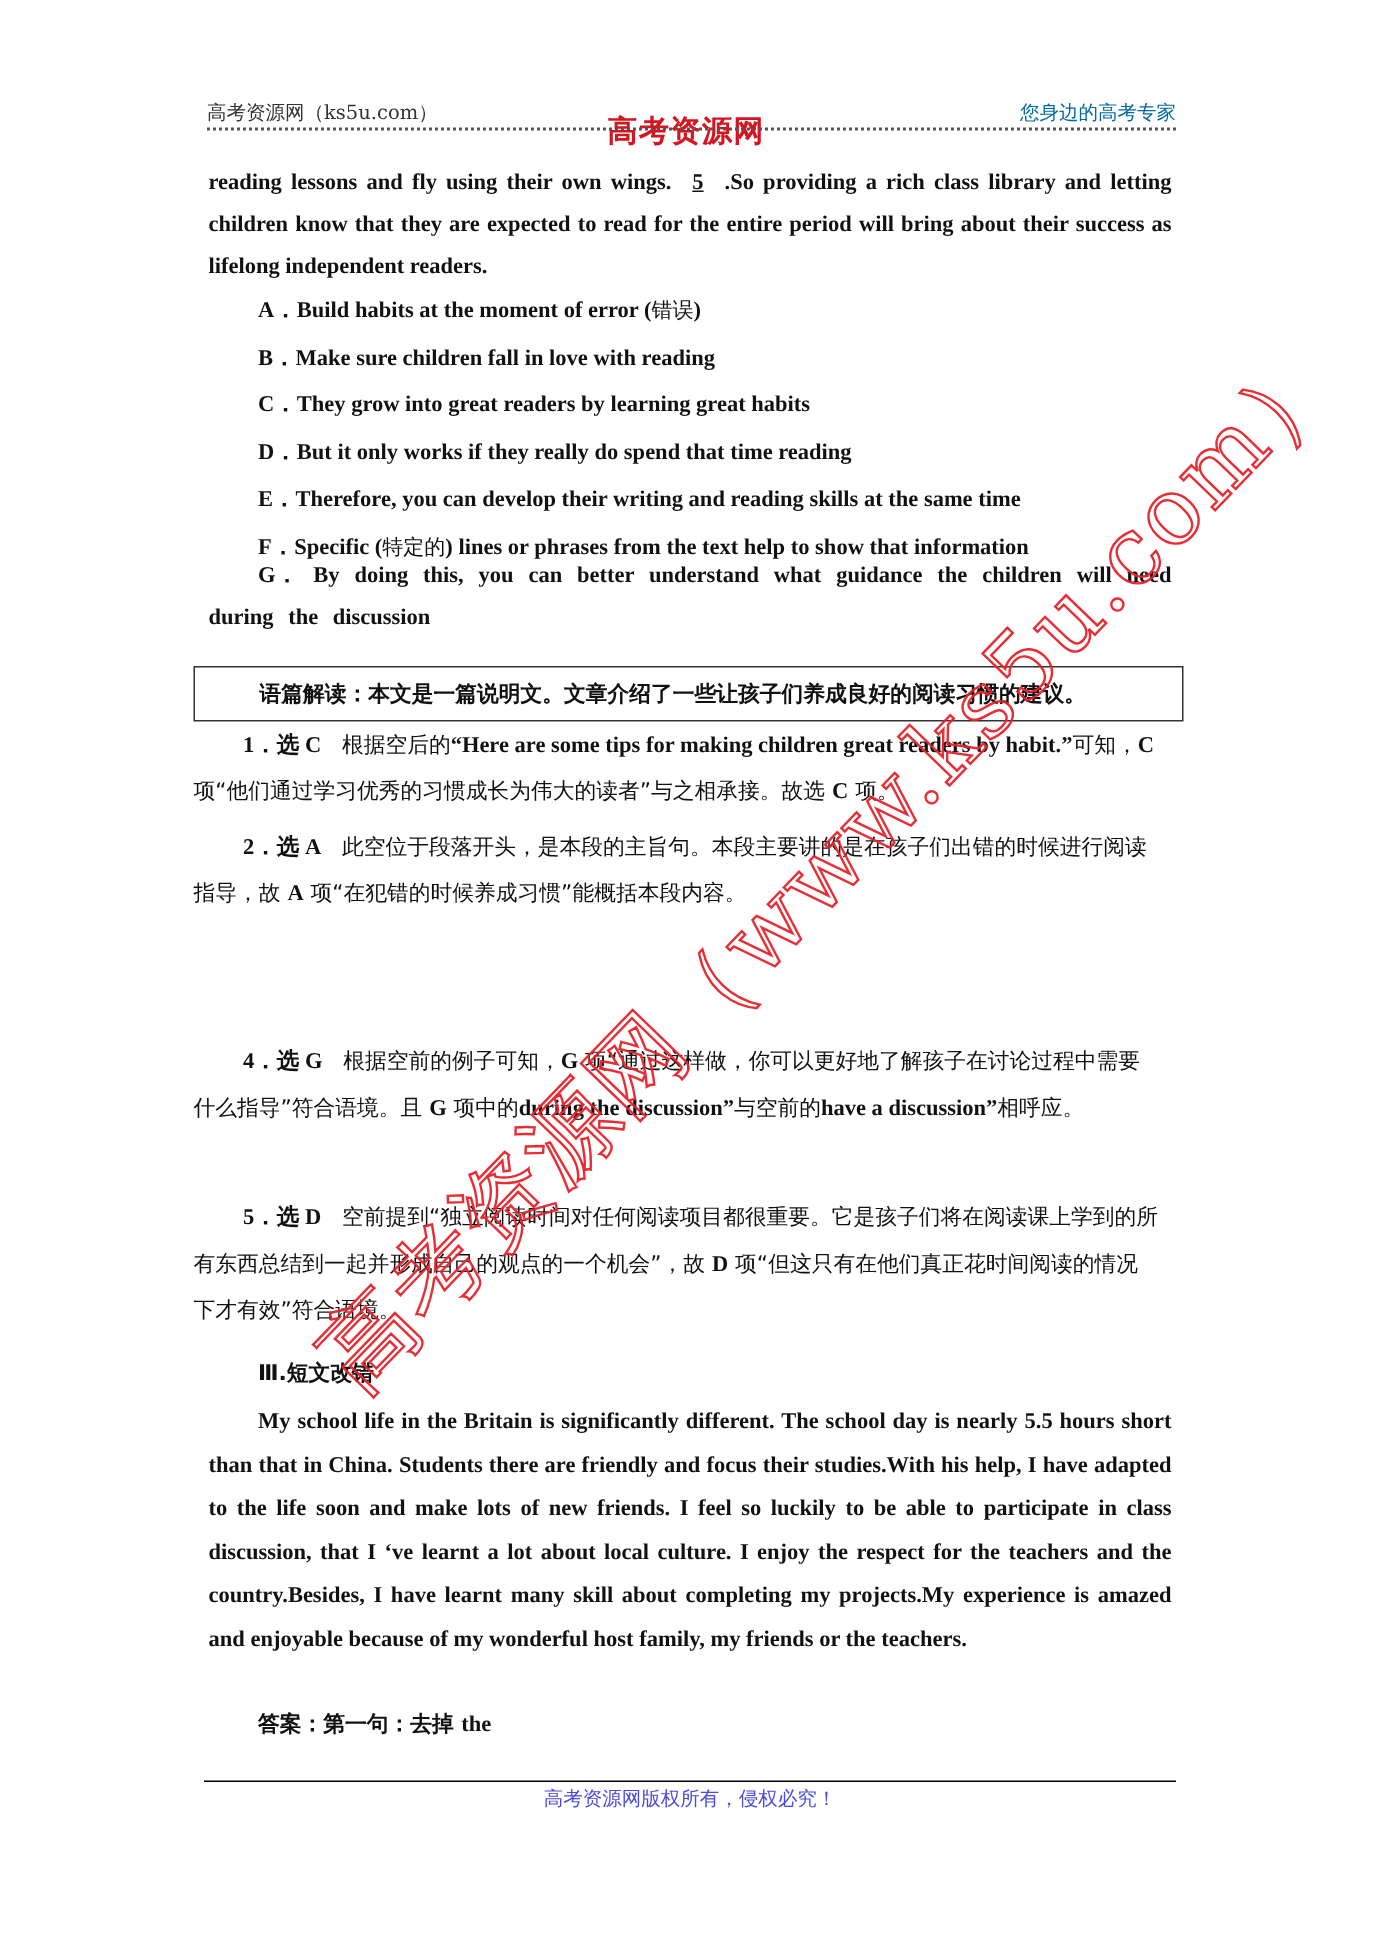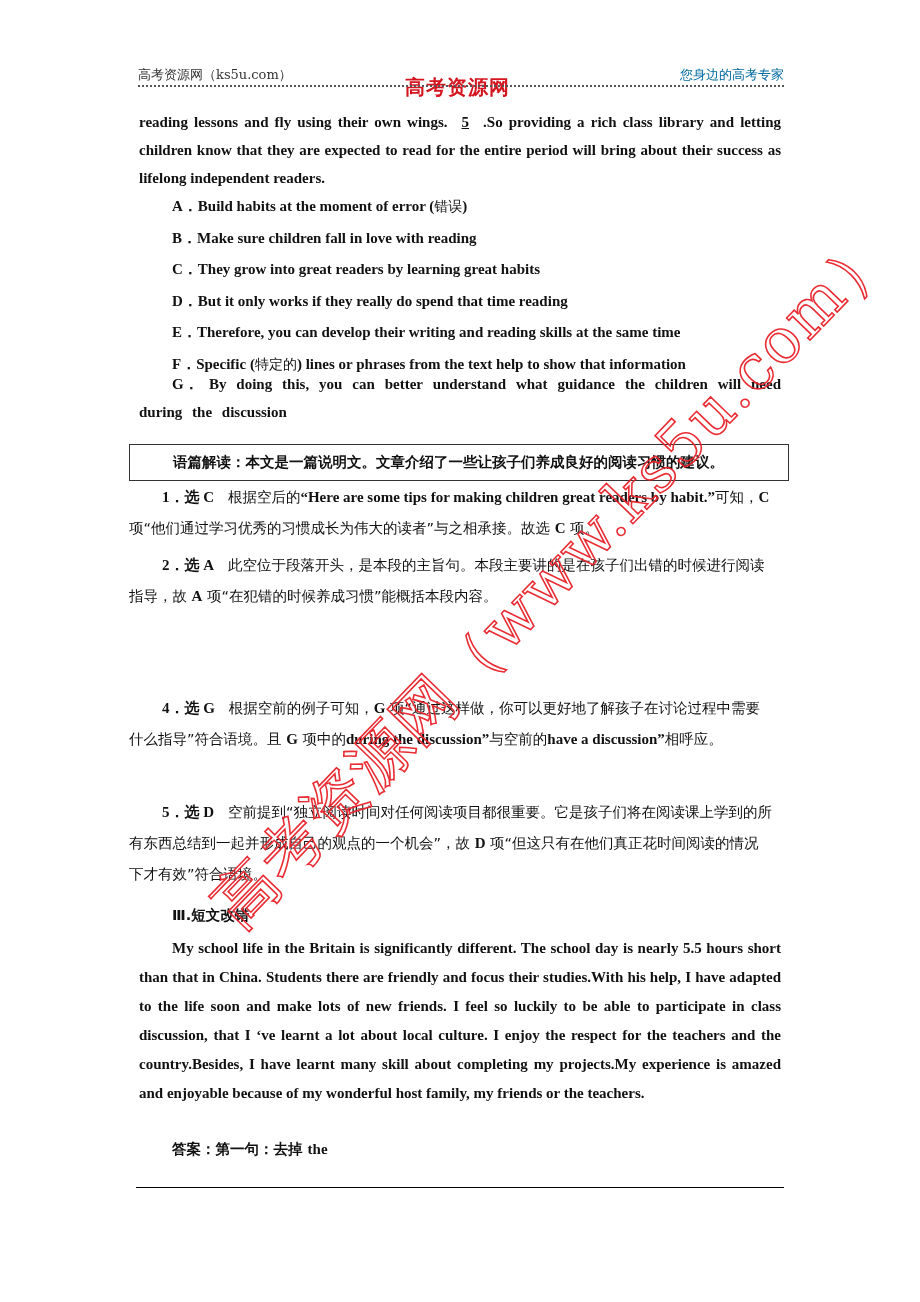--- a/index.html
+++ b/index.html
@@ -100,15 +100,16 @@
 
   <div class="section-title">Ⅲ.短文改错</div>
 
   <div class="body-text indent" style="top:934px; line-height:29px;">My school life in the Britain is significantly different. The school day is nearly 5.5 hours short than that in China. Students there are friendly and focus their studies.With his help, I have adapted to the life soon and make lots of new friends. I feel so luckily to be able to participate in class discussion, that I  ‘ve learnt a lot about local culture. I enjoy the respect for the teachers and the country.Besides, I have learnt many skill about completing my projects.My experience is amazed and enjoyable because of my wonderful host family, my friends or the teachers.</div>
 
   <div class="answer-line">
     <span>答案：第一句：去掉</span>&nbsp;<span class="en">the</span>
   </div>
 
   <div class="footer-rule"></div>
+  <div class="footer-text">高考资源网版权所有，侵权必究！</div>
 
   <div class="watermark">高考资源网（www.ks5u.com）</div>
 </div>
 
 </body></html>

